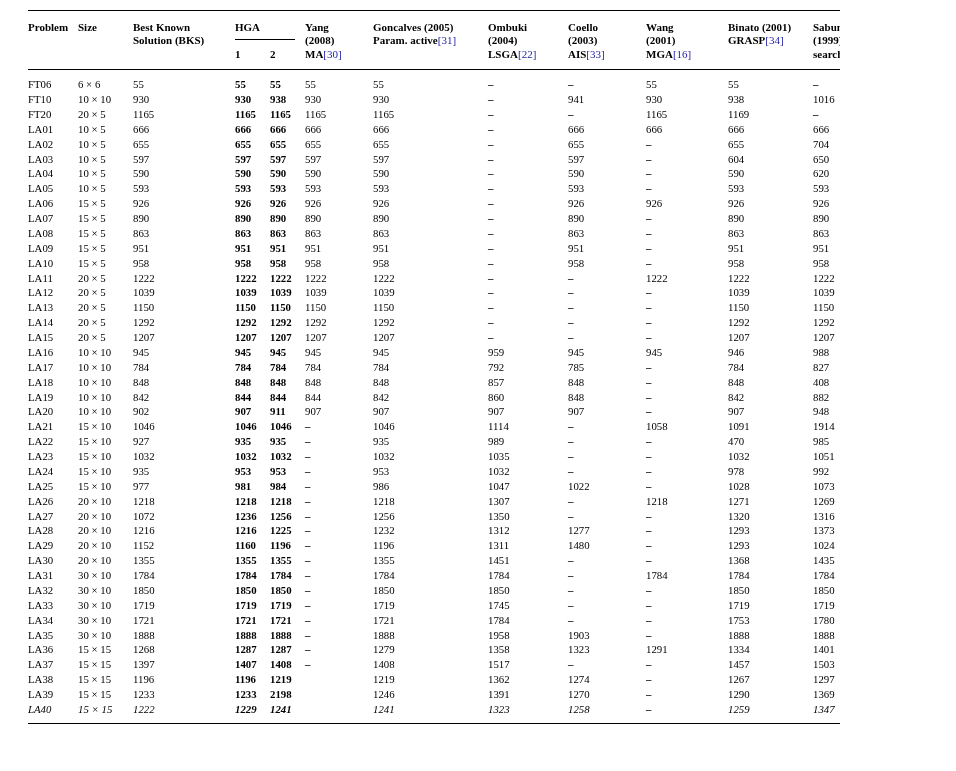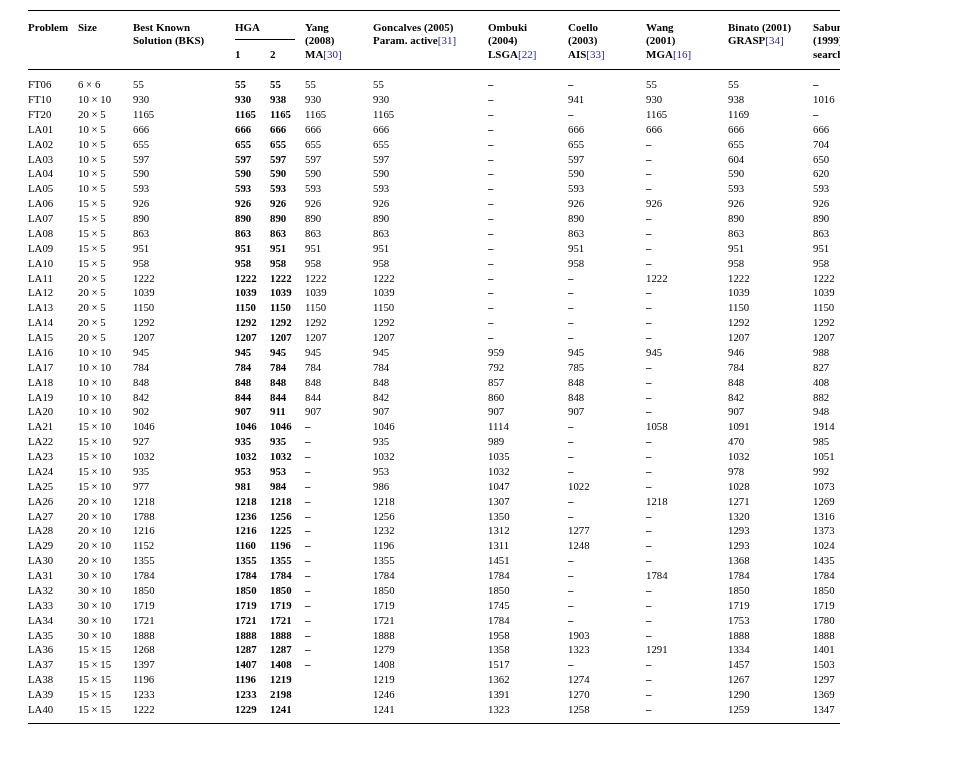--- a/index.html
+++ b/index.html
@@ -42,21 +42,21 @@
   }
   tbody td{
     font-size:10.8px;
     line-height:14.88px;
     height:14.88px;
     padding:0 4px 0 0;
     white-space:nowrap;
     font-weight:normal;
   }
   tbody tr:first-child td{padding-top:7px;margin-left:22px;}
-  tbody tr:last-child td{padding-bottom:6px;}
+  tbody tr:last-child td{padding-bottom:6px;font-style:italic;}
   td.b{font-weight:bold;}
   td.dash{font-weight:bold;}
   .cite{color:var(--cite-color,#2222aa);font-weight:normal;}
 </style>
 </head>
 <body>
 
 <div class="page">
   <div class="tablewrap">
     <table>
@@ -532,21 +532,21 @@
             <td>1218</td>
             <td>1307</td>
             <td class="dash">–</td>
             <td>1218</td>
             <td>1271</td>
             <td>1269</td>
           </tr>
           <tr>
             <td>LA27</td>
             <td>20 × 10</td>
-            <td>1788</td>
+            <td>1072</td>
             <td class="b">1236</td>
             <td class="b">1256</td>
             <td class="dash">–</td>
             <td>1256</td>
             <td>1350</td>
             <td class="dash">–</td>
             <td class="dash">–</td>
             <td>1320</td>
             <td>1316</td>
           </tr>
@@ -566,21 +566,21 @@
           </tr>
           <tr>
             <td>LA29</td>
             <td>20 × 10</td>
             <td>1152</td>
             <td class="b">1160</td>
             <td class="b">1196</td>
             <td class="dash">–</td>
             <td>1196</td>
             <td>1311</td>
-            <td>1248</td>
+            <td>1480</td>
             <td class="dash">–</td>
             <td>1293</td>
             <td>1024</td>
           </tr>
           <tr>
             <td>LA30</td>
             <td>20 × 10</td>
             <td>1355</td>
             <td class="b">1355</td>
             <td class="b">1355</td>

